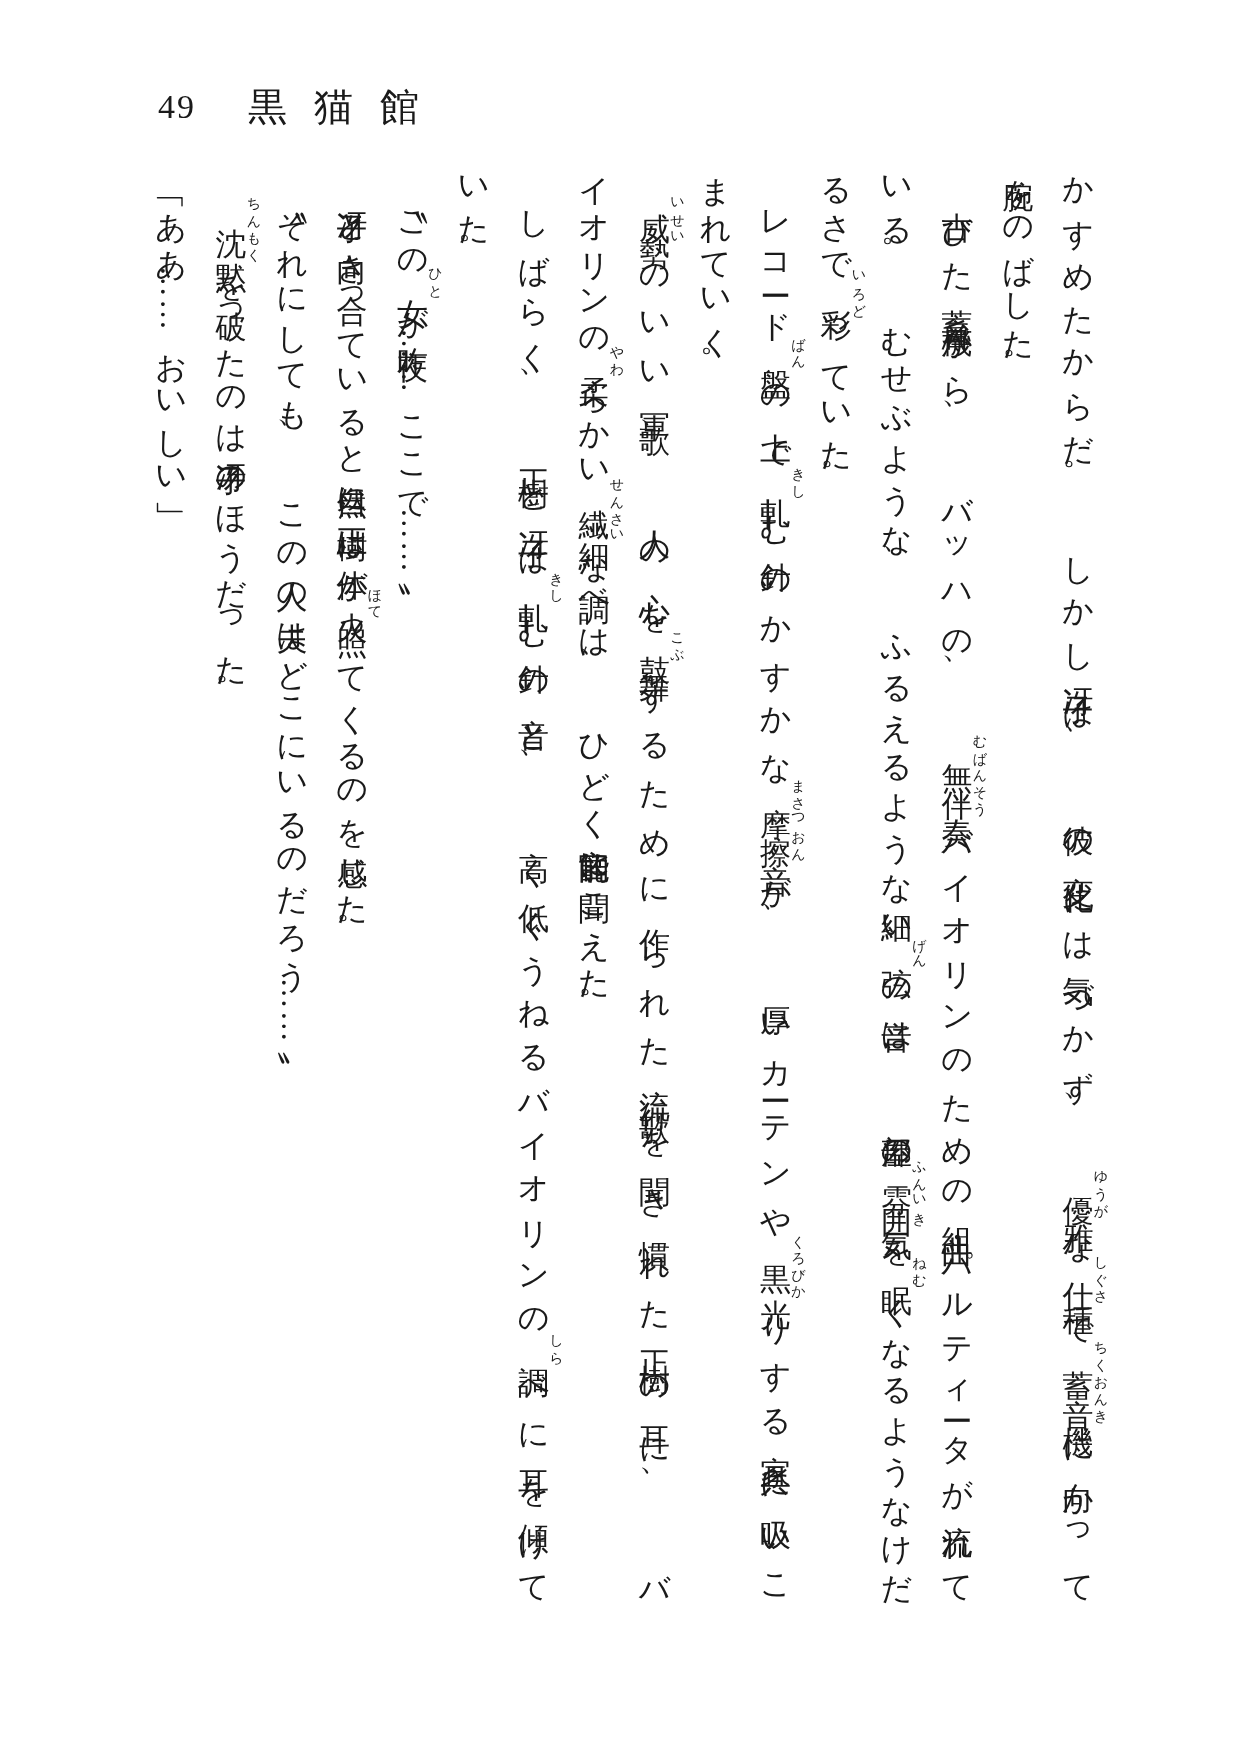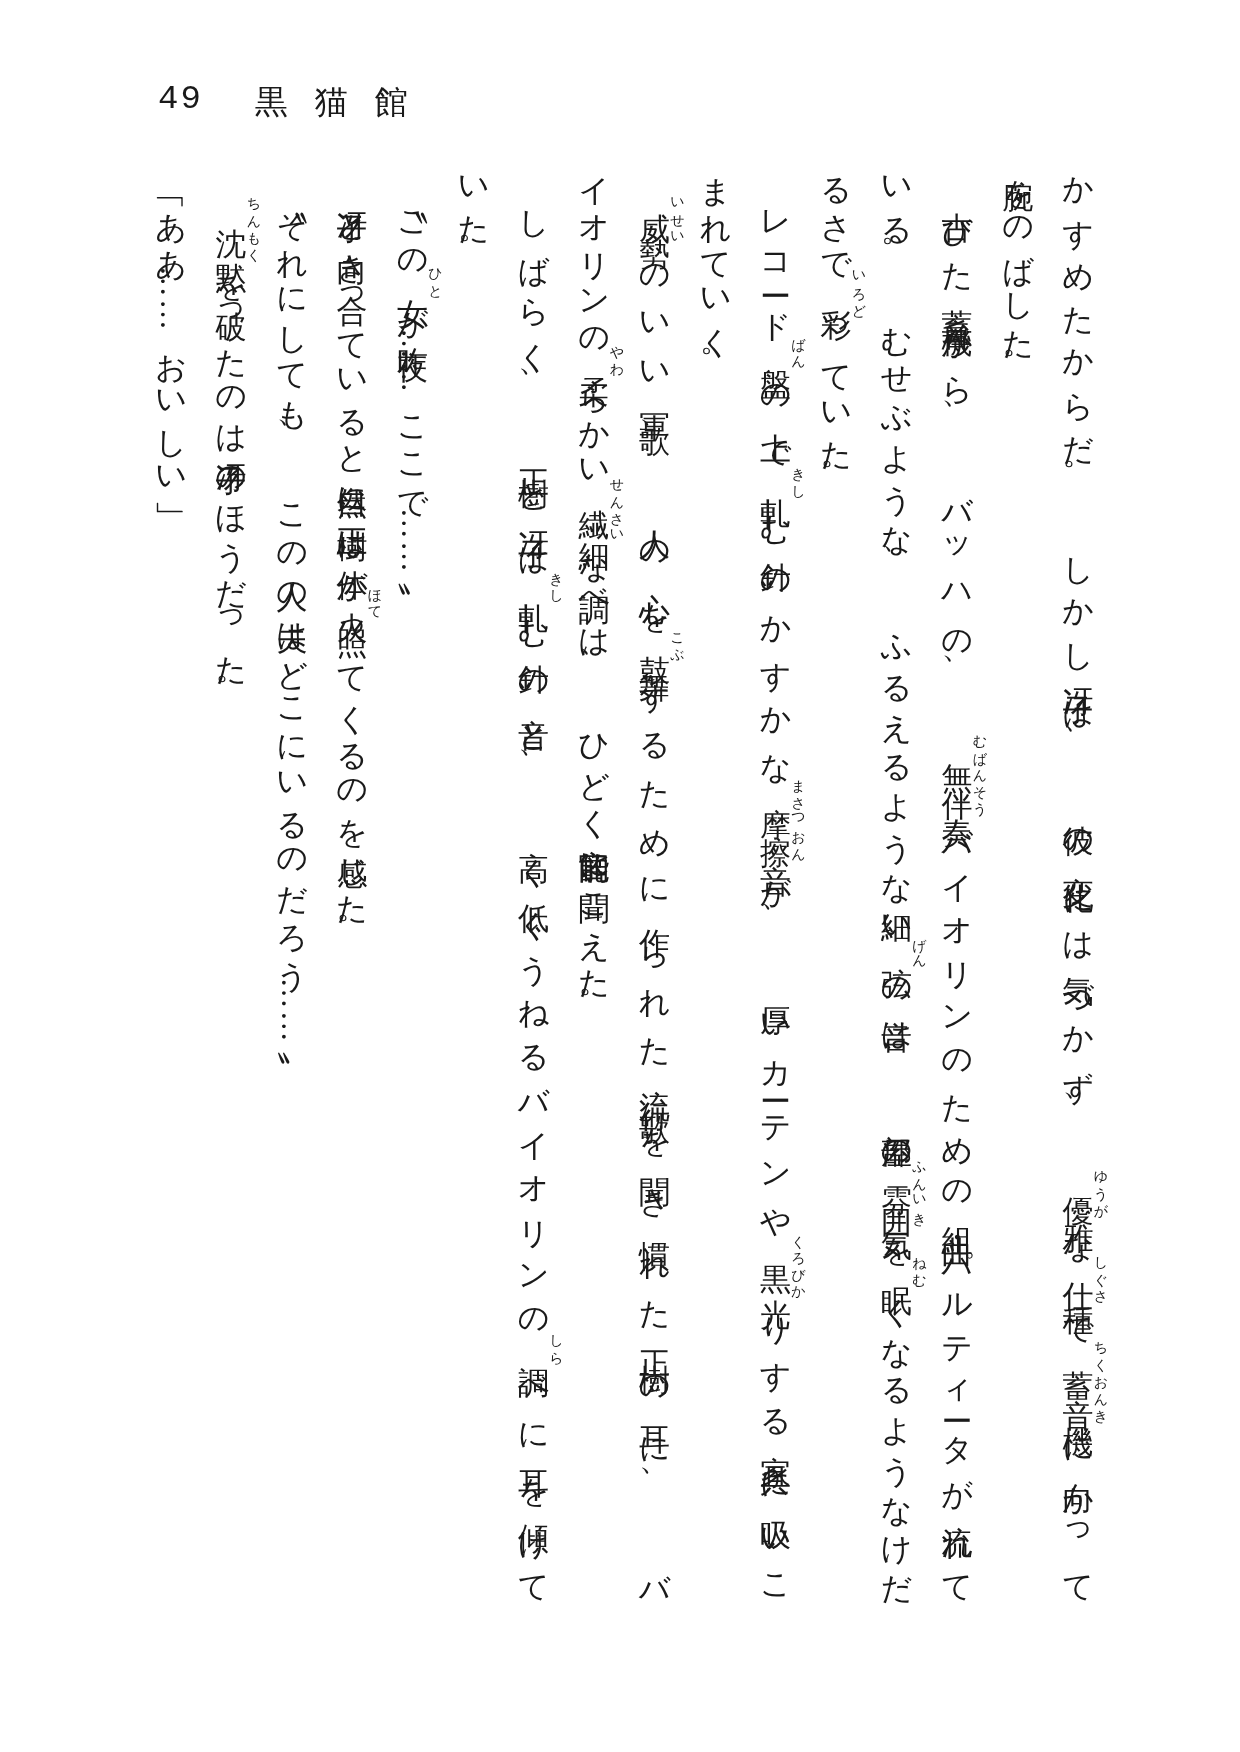--- a/index.html
+++ b/index.html
@@ -13,29 +13,28 @@
     height: 1752px;
     font-family: "Liberation Serif", "DejaVu Serif", serif;
     color: #1a1a1a;
     overflow: hidden;
   }
   .running-head {
     position: absolute;
     top: 80px;
     left: 158px;
     display: flex;
-    align-items: flex-start;
-    font-family: Liberation Mono, monospace;
+    align-items: center;
   }
   .page-num {
     font-size: 34px;
     letter-spacing: 2px;
   }
   .book-title {
-    font-size: 33px;
+    font-size: 39px;
     letter-spacing: 27px;
     margin-left: 52px;
     white-space: nowrap;
   }
   .text-block {
     position: absolute;
     top: 155px;
     left: 140px;
     width: 968px;
     height: 1436px;

